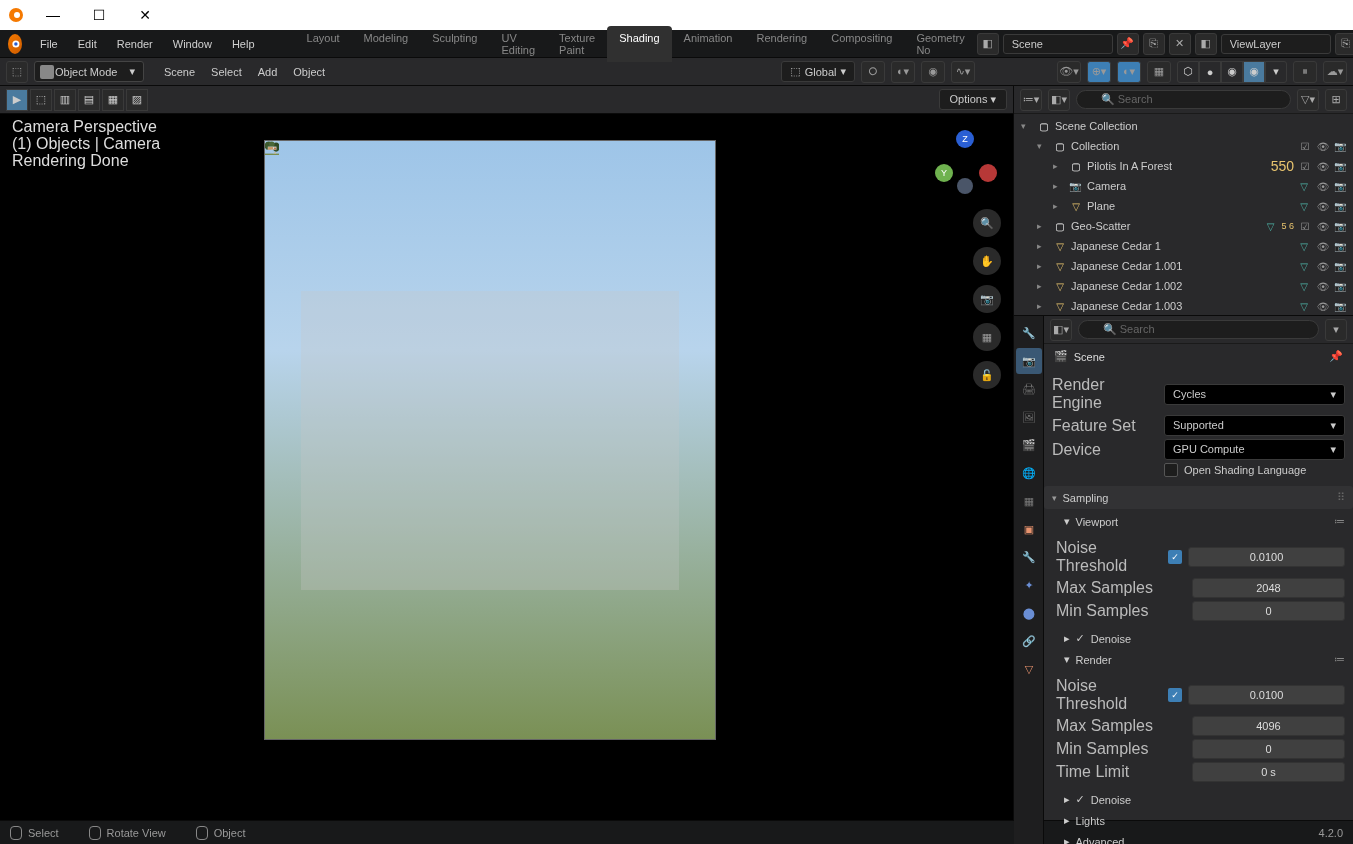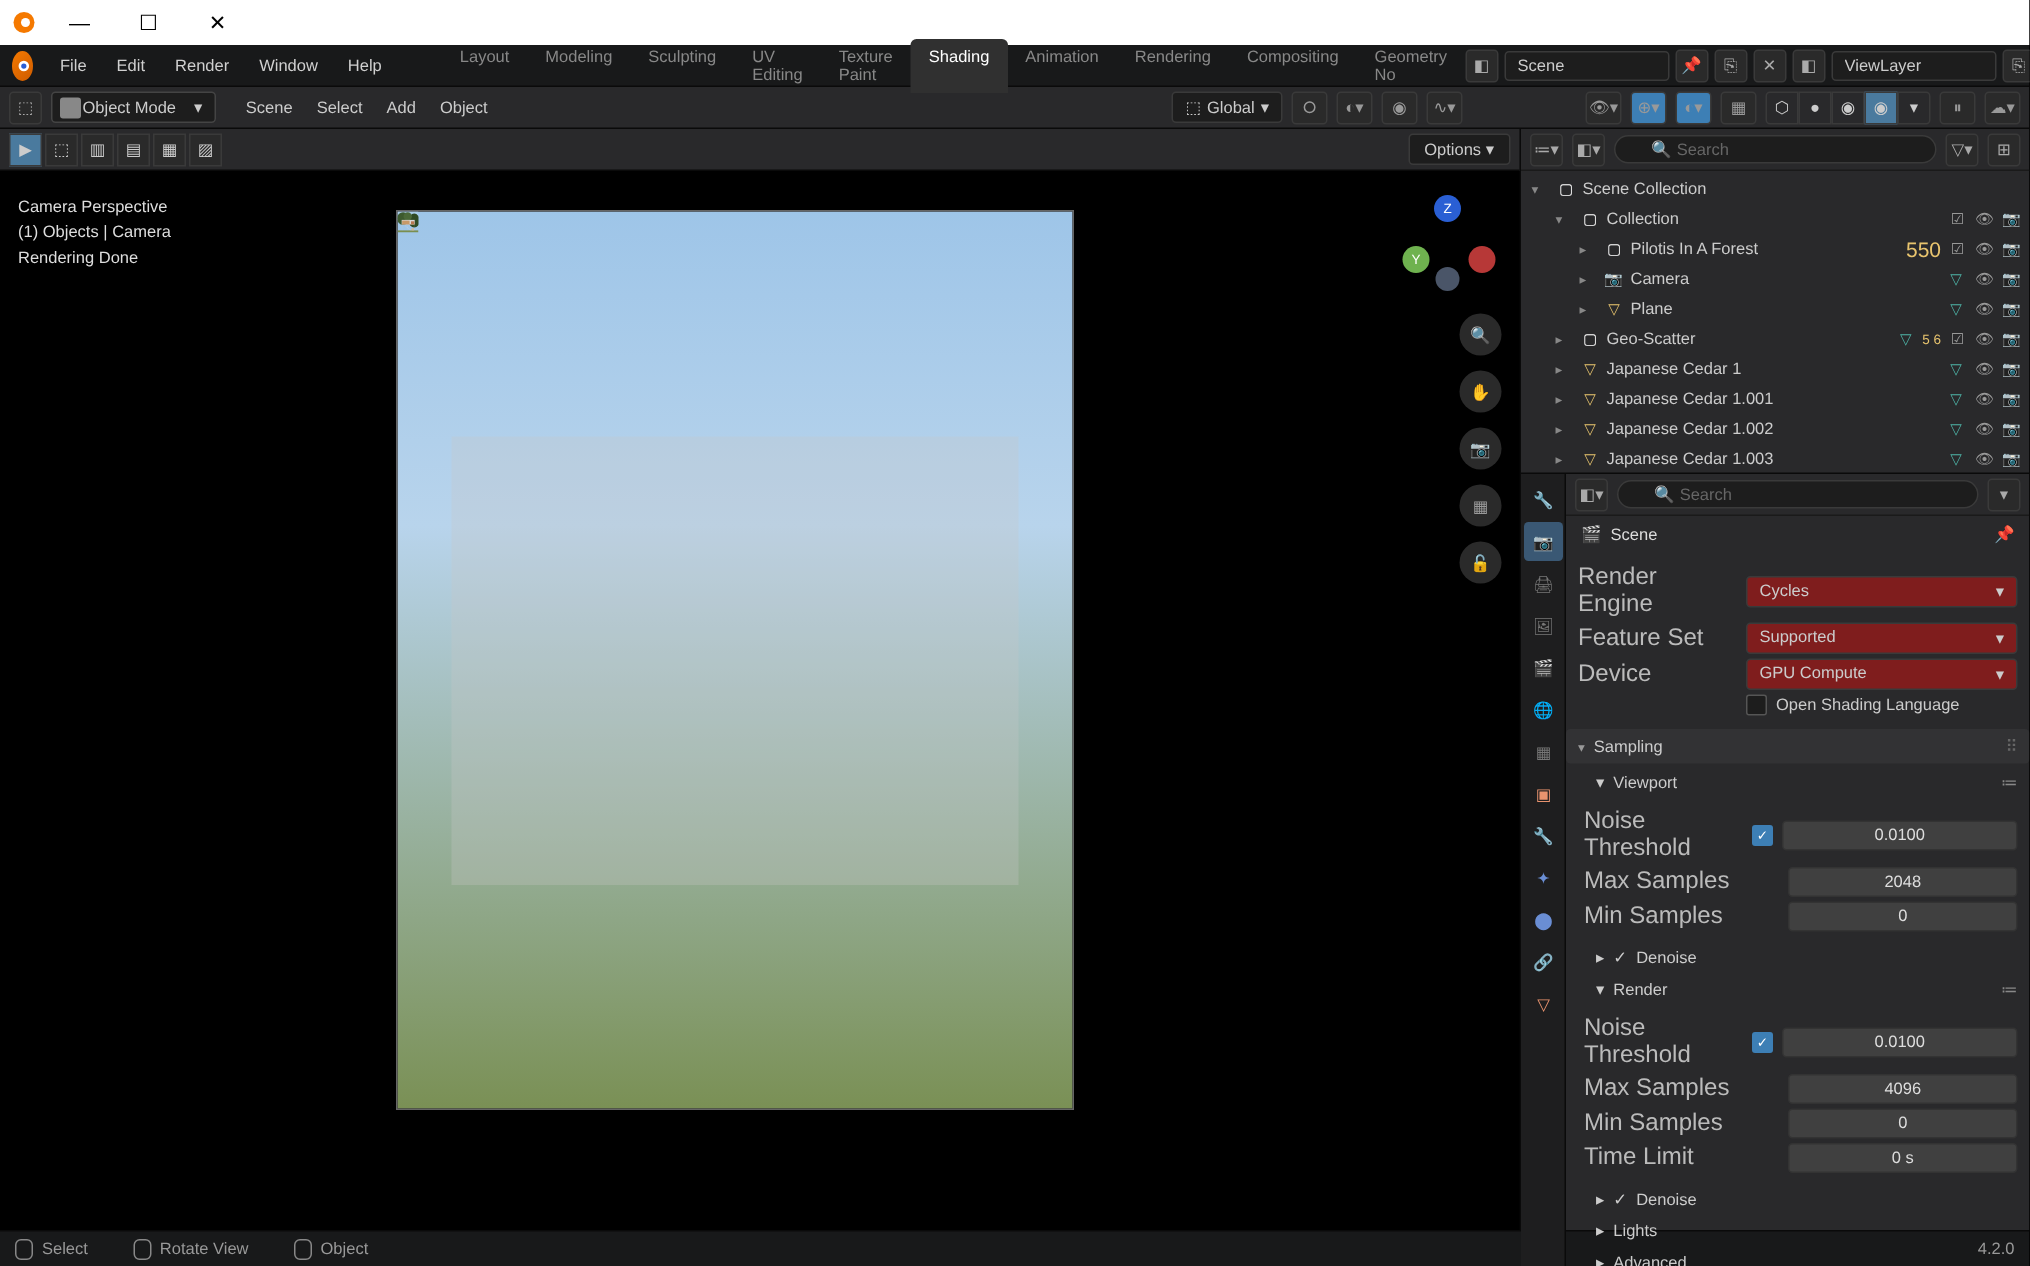--- a/index.html
+++ b/index.html
@@ -40,21 +40,21 @@
 .main { display: flex; height: calc(844px - 30px - 28px - 28px - 24px); }
 
 
 .viewport { flex: 1; background: #000; position: relative; display:flex; flex-direction:column;}
 .vp-header { height:28px; background:#29292b; display:flex; align-items:center; padding:0 6px; gap:4px; border-bottom:1px solid #0a0a0a;}
 .vp-header .left-tools { display:flex; gap:2px; }
 .vp-header .select-mode { width:22px; height:22px; border:1px solid #3a3a3a; background:#2a2a2a; display:flex;align-items:center;justify-content:center;}
 .vp-header .select-mode.active { background:#4a7a9e; }
 .vp-header .options-btn { margin-left:auto; background:#1d1d1d; padding:3px 10px; border:1px solid #3a3a3a; border-radius:3px;}
 .vp-canvas { flex:1; position:relative; background:#000;}
-.vp-overlay-text { position:absolute; top:16px; left:12px; color:#ddd; font-size:11px; line-height:17px; text-shadow:0 1px 2px #000;}
+.vp-overlay-text { position:absolute; top:4px; left:12px; color:#ddd; font-size:16px; line-height:17px; text-shadow:0 1px 2px #000;}
 .render-img { position:absolute; top:26px; left:264px; width:452px; height:600px; background:linear-gradient(180deg,#9ec5e8 0%,#b8d4ec 35%,#7a9055 100%); border:1px solid #666;}
 .render-img::before{content:'';position:absolute;top:25%;left:8%;right:8%;height:50%;background:rgba(200,200,200,0.3);}
 .gizmo { position:absolute; top:16px; right:16px; width:64px; height:64px;}
 .gizmo .axis-z { position:absolute; top:0; left:50%; transform:translateX(-50%); width:18px;height:18px;border-radius:50%;background:#2a5fd4;color:#fff;display:flex;align-items:center;justify-content:center;font-size:9px;}
 .gizmo .axis-y { position:absolute; top:34px; left:2px; width:18px;height:18px;border-radius:50%;background:#6fb24f;color:#fff;display:flex;align-items:center;justify-content:center;font-size:9px;}
 .gizmo .axis-x { position:absolute; top:34px; right:0; width:18px;height:18px;border-radius:50%;background:#b73837;}
 .gizmo .axis-neg { position:absolute; bottom:0; left:50%; transform:translateX(-50%); width:16px;height:16px;border-radius:50%;background:#4a5568;}
 .vp-side-icons { position:absolute; top:95px; right:12px; display:flex; flex-direction:column; gap:10px;}
 .vp-side-icons .si { width:28px;height:28px;border-radius:50%;background:#2a2a2a;display:flex;align-items:center;justify-content:center;color:#999;}
 
@@ -80,21 +80,21 @@
 .properties { flex:1; display:flex;}
 .prop-tabs { width:30px; background:#1e1e1f; display:flex; flex-direction:column; padding-top:4px; gap:2px; border-right:1px solid #0a0a0a;}
 .prop-tab { width:26px; height:26px; display:flex;align-items:center;justify-content:center; color:#777; border-radius:3px; margin:0 2px;}
 .prop-tab.active { background:#3a5874; color:#fff;}
 .prop-body { flex:1; display:flex; flex-direction:column; overflow:hidden;}
 .prop-hdr { height:28px; display:flex; align-items:center; padding:0 6px; gap:6px; border-bottom:1px solid #1a1a1a;}
 .prop-title-row { padding:6px 10px; display:flex; align-items:center; gap:6px; color:#ddd;}
 .prop-section { padding:4px 8px;}
 .prop-row { display:flex; align-items:center; gap:6px; margin:3px 0;}
 .prop-row .label { flex:0 0 106px; color:#bbb; font-size:16px;}
-.prop-row .value-select { flex:1; background:#7f1d1d; border:1px solid #3a3a3a; padding:3px 8px; border-radius:3px; color:#ccc; display:flex; justify-content:space-between;}
+.prop-row .value-select { flex:1; background:#000000; border:1px solid #3a3a3a; padding:3px 8px; border-radius:3px; color:#ccc; display:flex; justify-content:space-between;}
 .prop-row .checkbox { width:14px;height:14px; background:#3d7fb5; border-radius:2px; display:flex;align-items:center;justify-content:center;color:#fff;font-size:9px;}
 .prop-row .checkbox.off { background:#1d1d1d; border:1px solid #555;}
 .prop-row .num-input { flex:1; background:#404040; border:1px solid #333; padding:3px 0; text-align:center; border-radius:3px; color:#ddd;}
 .panel-header { display:flex; align-items:center; gap:6px; padding:5px 8px; background:#323234; margin:2px 0; border-radius:3px;}
 .panel-header .chev { font-size:9px; color:#999;}
 .sub-panel-header { display:flex; align-items:center; gap:6px; padding:4px 8px 4px 20px; color:#ccc;}
 .sub-panel-header .preset-icon { margin-left:auto; color:#888;}
 .indent-prop { padding-left:12px;}
 
 

